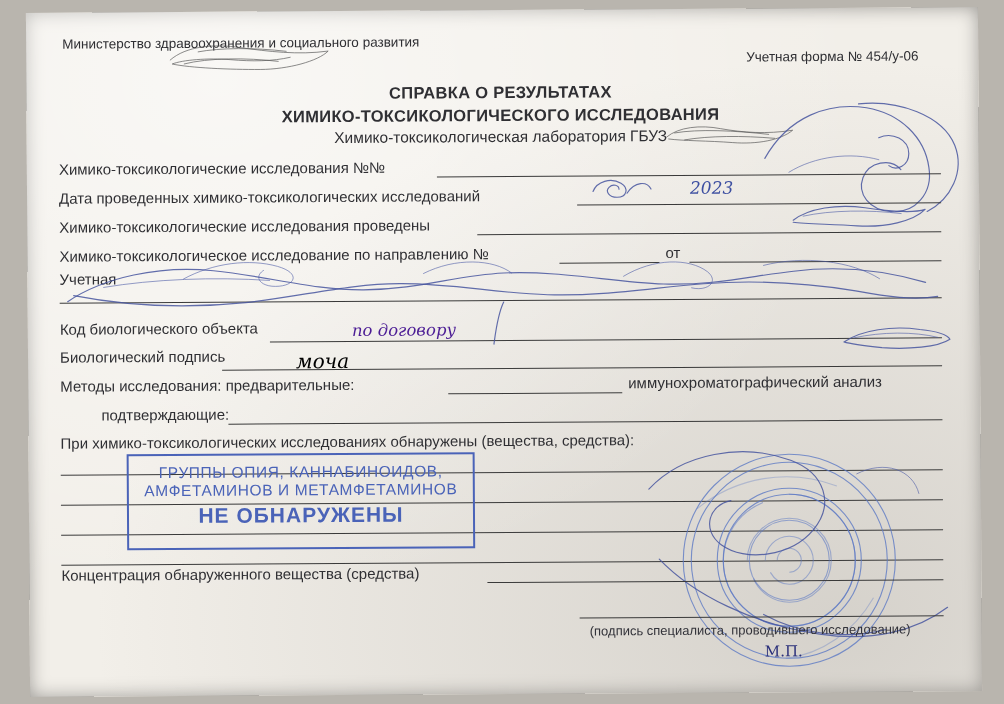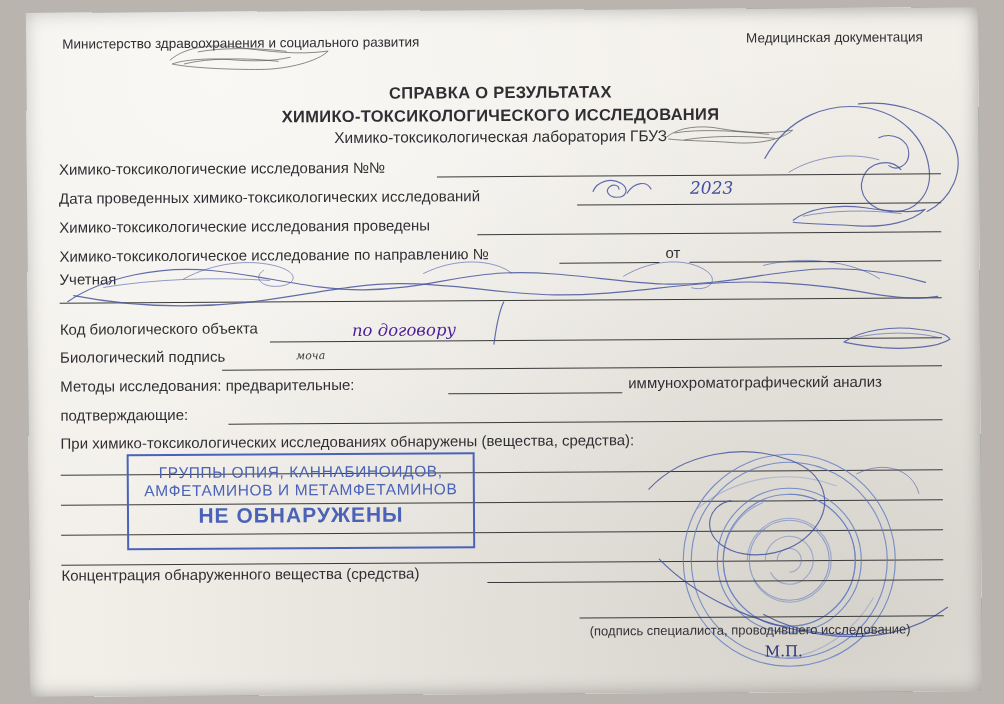--- a/index.html
+++ b/index.html
@@ -122,21 +122,21 @@
 </head>
 <body>
 
 <div id="page">
 
   <div id="sheet"></div>
 
   <div id="content">
 
     <div class="txt hdr-left">Министерство здравоохранения и социального развития</div>
-    <div class="txt hdr-right-1">Медицинская документация</div>
+    <div class="txt hdr-right-2">Учетная форма № 454/у-06</div>
 
     <svg class="scribble" style="left:170px; top:38px;" width="170" height="36" viewBox="0 0 170 36">
       <path class="sk-gray" d="M2,20 C18,6 46,4 72,8 C100,12 130,16 160,12 C150,22 120,30 92,30 C62,30 22,28 4,24 C14,20 40,18 62,20 C84,22 104,22 122,18"></path>
       <path class="sk-gray" d="M16,24 C40,18 78,18 110,22"></path>
       <path class="sk-gray" d="M30,12 C52,8 86,8 118,12"></path>
     </svg>
 
     <div class="txt title1">СПРАВКА О РЕЗУЛЬТАТАХ</div>
     <div class="txt title2">ХИМИКО-ТОКСИКОЛОГИЧЕСКОГО ИССЛЕДОВАНИЯ</div>
     <div class="txt title3">Химико-токсикологическая лаборатория ГБУЗ</div>
@@ -196,27 +196,27 @@
     <svg class="scribble" style="left:476px; top:300px;" width="40" height="46" viewBox="0 0 40 46">
       <path class="sk" d="M18,44 C20,30 22,14 28,2"></path>
     </svg>
     <svg class="scribble" style="left:842px; top:324px;" width="110" height="30" viewBox="0 0 110 30">
       <path class="sk" d="M2,20 C20,8 50,4 78,8 C96,10 106,14 108,18 C96,26 66,28 40,26 C22,24 8,22 2,20"></path>
       <path class="sk-thin" d="M12,16 C40,10 72,10 96,16"></path>
     </svg>
 
     <div class="row" style="top:346px;">Биологический подпись</div>
     <div class="line" style="left:222px; top:368px; width:720px;"></div>
-    <div class="ink" style="left:296px; top:348px; font-size:11px; color:#404040;">моча</div>
+    <div class="ink" style="left:296px; top:348px; font-size:20px; color:#000000;">моча</div>
 
     <div class="row" style="top:375px;">Методы исследования: предварительные:</div>
     <div class="line" style="left:448px; top:393px; width:174px;"></div>
     <div class="row" style="left:628px; top:375px;">иммунохроматографический анализ</div>
 
-    <div class="row" style="top:404px;">подтверждающие:</div>
+    <div class="row" style="top:404px;margin-left:41px;">подтверждающие:</div>
     <div class="line" style="left:228px; top:422px; width:714px;"></div>
 
     <div class="row" style="top:432px;">При химико-токсикологических исследованиях обнаружены (вещества, средства):</div>
 
     <div class="line" style="left:60px; top:472px; width:882px;"></div>
     <div class="line" style="left:60px; top:502px; width:882px;"></div>
     <div class="line" style="left:60px; top:532px; width:882px;"></div>
     <div class="line" style="left:60px; top:562px; width:882px;"></div>
 
     <div class="stamp" style="left:126px; top:452px; width:348px; height:96px;">

